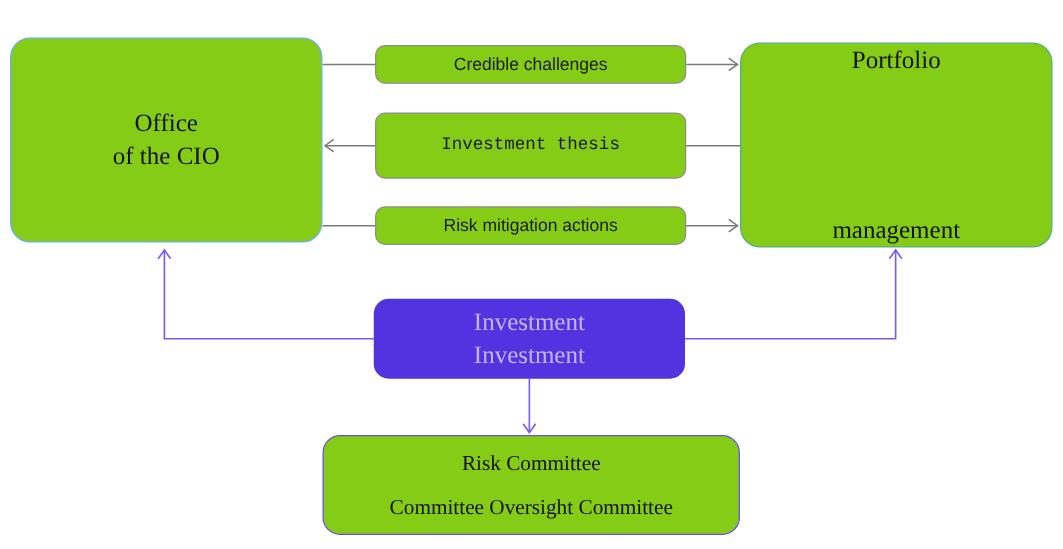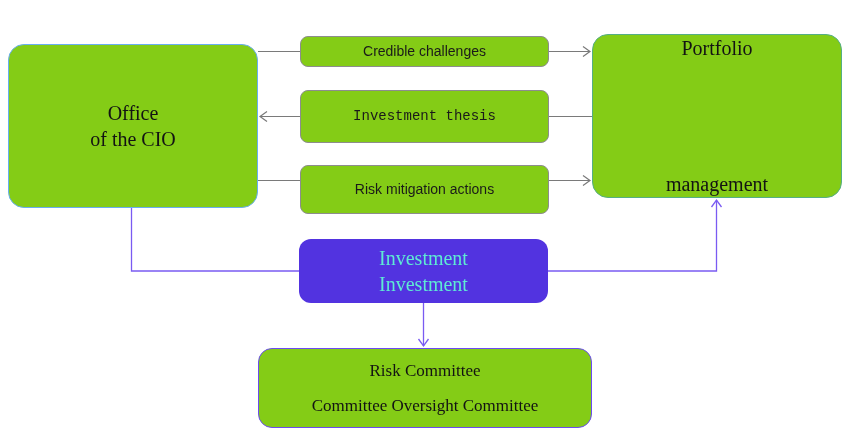--- a/index.html
+++ b/index.html
@@ -28,45 +28,45 @@
   }
   .big-node {
     width: 250px;
     height: 164px;
     border-radius: 16px;
     font-family: "Liberation Serif", serif;
     font-size: 20px;
     line-height: 1.32;
     color: #131313;
   }
-  .office   { left: 8px;   top: 44px; border: 1.5px solid #69aef2; text-align: center; }
+  .office   { left: 8px;   top: 30px; border: 1.5px solid #69aef2; text-align: center; }
   .portfolio{ left: 592px; top: 34px; border: 1.5px solid #55ae85; justify-content: space-between; }
   .flow-node {
     left: 300px;
     width: 249px;
     border: 1.3px solid #8d8d8d;
     border-radius: 8px;
     font-family: "Liberation Sans", sans-serif;
     font-size: 14px;
     line-height: 1.45;
     color: #1a1a1a;
   }
   .flow-1 { top: 36px;  height: 31px; }
   .flow-2 { top: 90px;  height: 53px; font-family: Liberation Mono, monospace; }
-  .flow-3 { top: 165px; height: 49px; }
+  .flow-3 { top: 165px; height: 31px; }
   .analytics {
     left: 299px; top: 239px;
     width: 249px; height: 64px;
     background: #5233e0;
     border: none;
     border-radius: 12px;
     font-family: "Liberation Serif", serif;
     font-size: 20px;
     line-height: 1.3;
-    color: #5eead4;
+    color: #c4b5fd;
   }
   .committees {
     left: 258px; top: 348px;
     width: 334px; height: 80px;
     border: 1.5px solid #6c4cf1;
     border-radius: 14px;
     font-family: "Liberation Serif", serif;
     font-size: 17px;
     color: #131313;
     gap: 15px;

